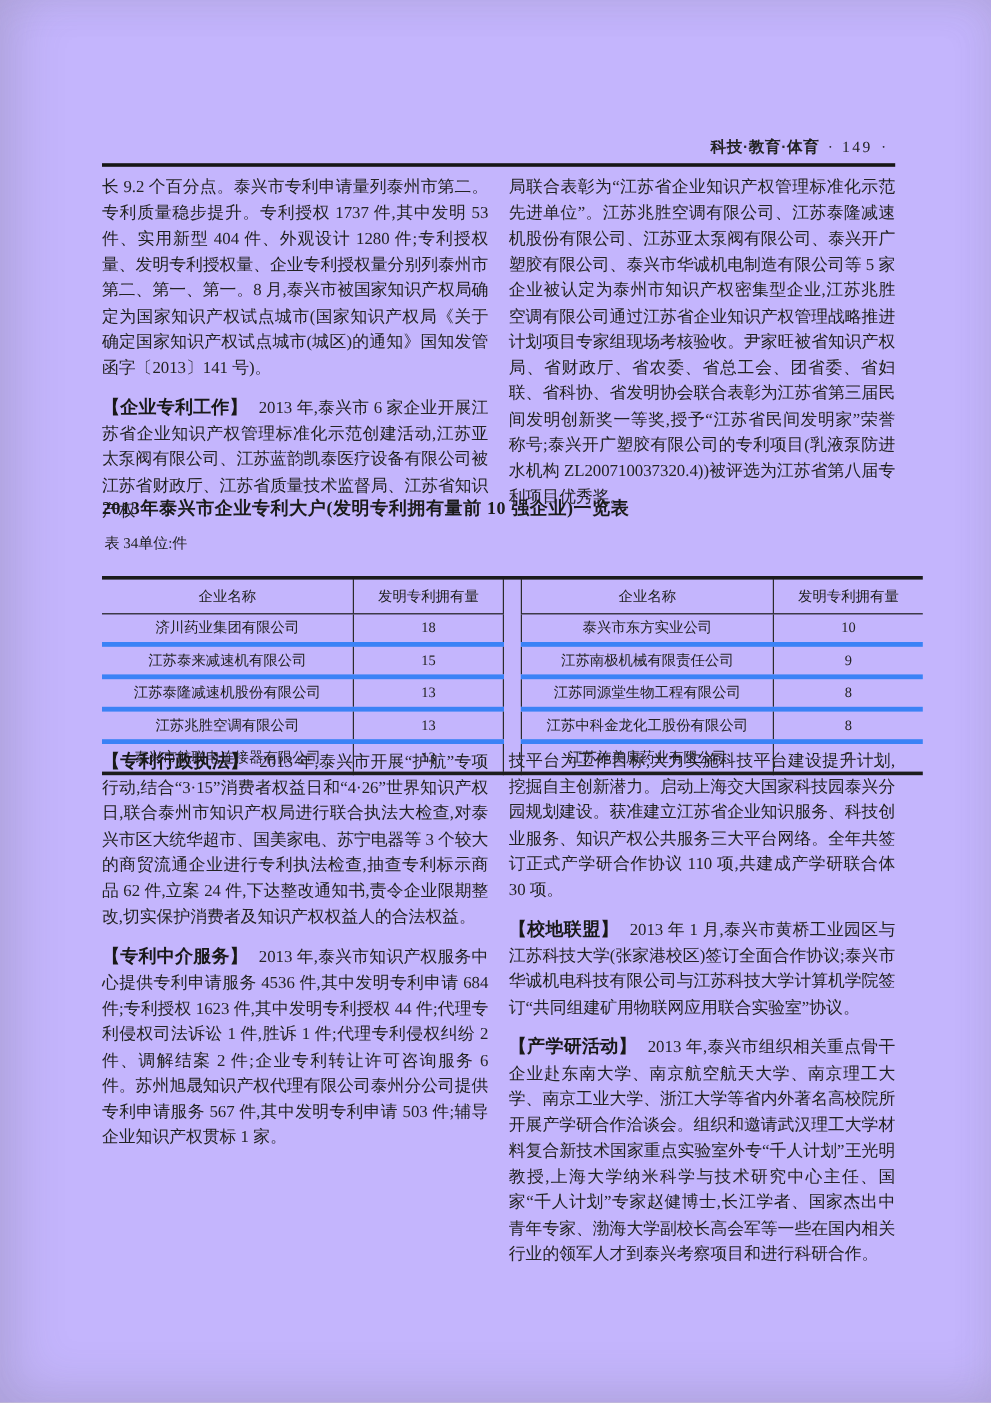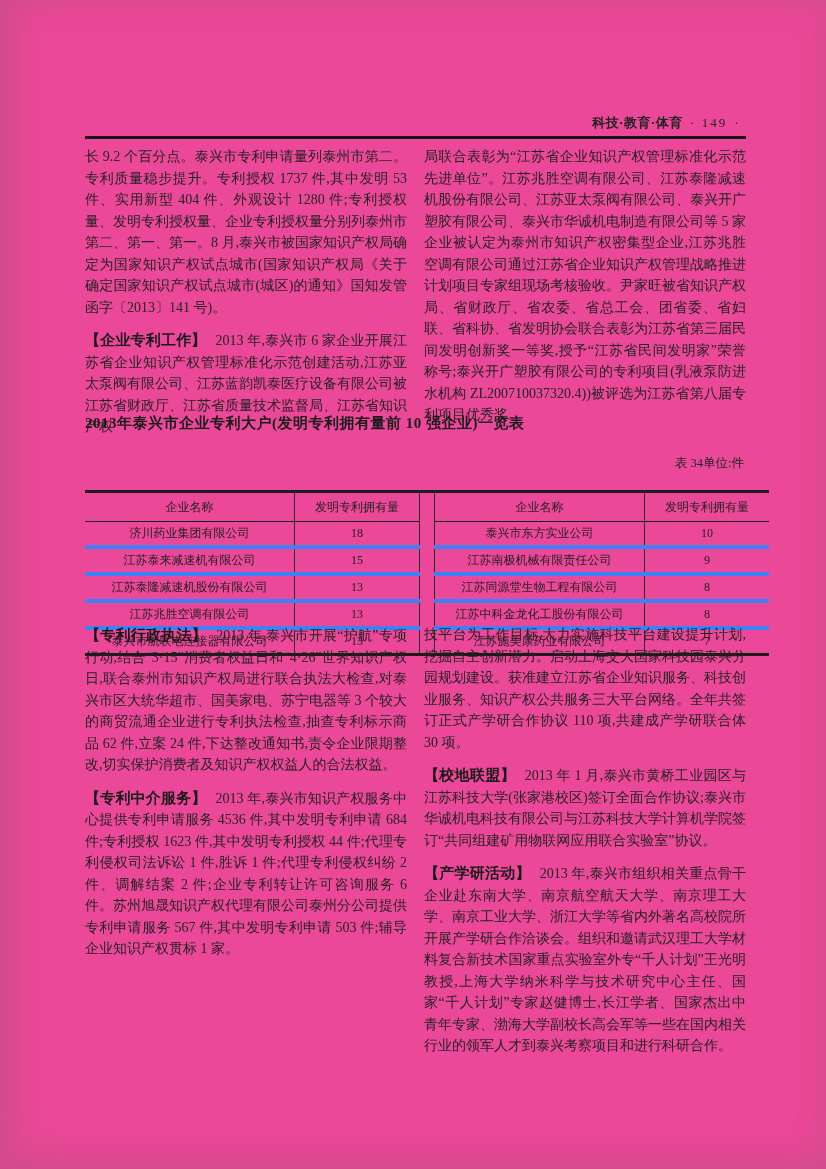--- a/index.html
+++ b/index.html
@@ -1,18 +1,18 @@
 <!DOCTYPE html>
 <html><head>
 <meta charset="utf-8">
 <style>
   html,body{margin:0;padding:0;background:#d9d8d4;}
   .page{
     position:relative;width:826px;height:1169px;margin:0 auto;
-    background:#ec4899;color:#232323;
+    background:#c4b5fd;color:#232323;
     font-family:"Liberation Serif","DejaVu Serif",serif;
     box-shadow:inset 14px -10px 42px rgba(90,88,82,.18), inset -6px 6px 30px rgba(120,118,110,.08);
     overflow:hidden;
   }
   .header{
     position:absolute;left:85px;top:114px;width:661px;
     text-align:right;font-size:13px;letter-spacing:.5px;white-space:nowrap;
   }
   .header-title{font-family:"Liberation Sans","DejaVu Sans",sans-serif;font-weight:700;}
   .header-dot{margin:0 7px;}
@@ -33,21 +33,21 @@
   .sci-heading{
     text-align:center;font-size:17px;letter-spacing:6px;color:#2a2a2a;
     margin:15px 0 11px 0 !important;font-style:italic;
   }
 
   #table-block{position:absolute;left:85px;top:414px;width:661px;}
   .tbl-title{
     text-align:left;font-family:Liberation Serif, serif;
     font-weight:700;font-size:15px;color:#1b1b1b;letter-spacing:.5px;
   }
-  .tbl-meta{display:flex;justify-content:flex-end;font-size:12.5px;margin-top:22px;padding:0 2px;}
+  .tbl-meta{display:flex;justify-content:flex-start;font-size:12.5px;margin-top:12px;padding:0 2px;}
   .ptable{
     width:100%;border-collapse:collapse;margin-top:18px;table-layout:fixed;
     border-top:3px solid #1c1c1c;border-bottom:3px solid #1c1c1c;
     font-size:12px;color:#222;
   }
   .ptable td{text-align:center;padding:0 2px;height:23px;}
   .ptable tr.hdr td{height:28px;}
   .c-name{width:205px;}
   .c-val{width:120px;border-left:1px solid #2b2b2b;}
   .c-gap{width:10px;border-left:1.5px solid #2b2b2b;border-right:1.5px solid #2b2b2b;}

